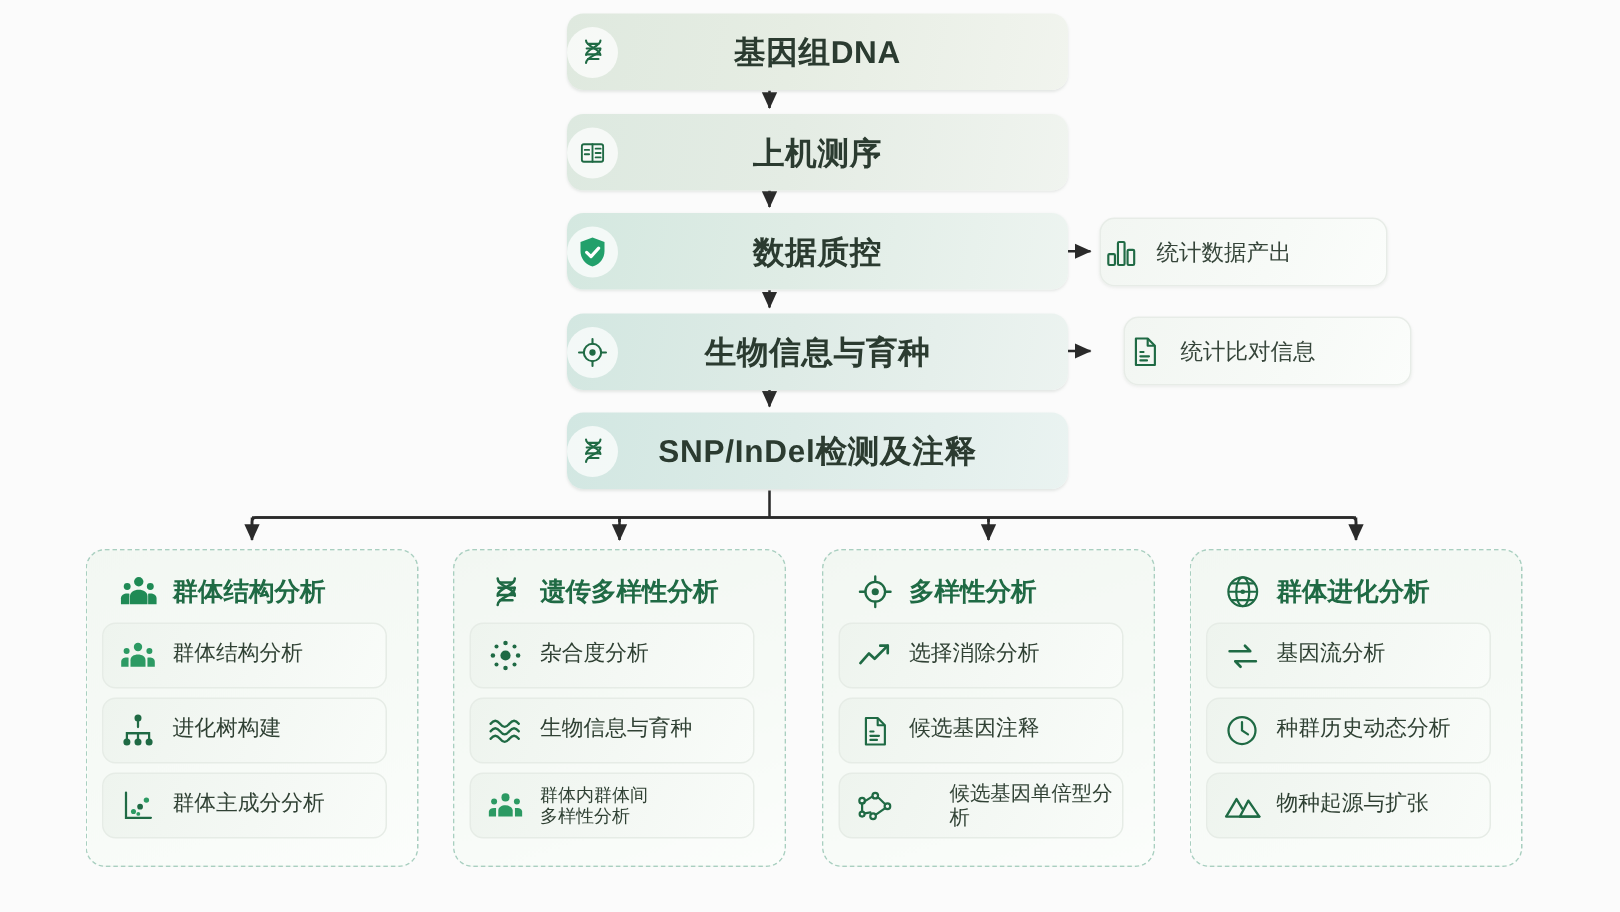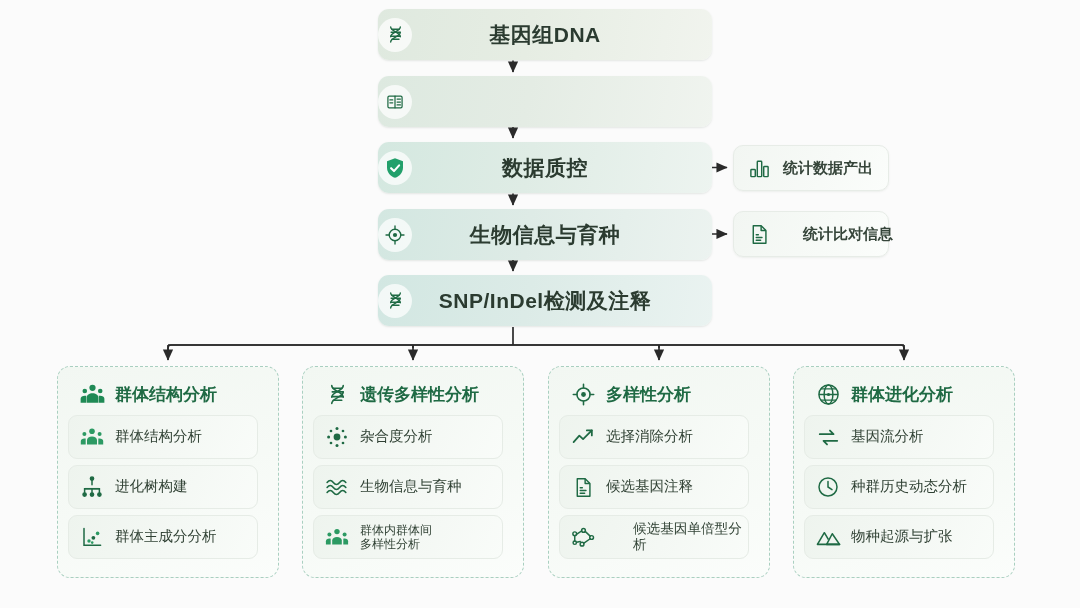--- a/index.html
+++ b/index.html
@@ -60,45 +60,44 @@
   }
   .fb0 { top: 9px;   background: linear-gradient(100deg,#dfe9df 0%,#e6ede3 45%,#f1f4ee 100%); }
   .fb1 { top: 76px;  background: linear-gradient(100deg,#dde9e0 0%,#e4ece4 45%,#f0f4ef 100%); }
   .fb2 { top: 142px; background: linear-gradient(100deg,#d4e8e0 0%,#dfece5 45%,#edf4f0 100%); }
   .fb3 { top: 209px; background: linear-gradient(100deg,#d3e7e1 0%,#deebe6 45%,#ecf3f0 100%); }
   .fb4 { top: 275px; background: linear-gradient(100deg,#d2e7e2 0%,#dcebe7 45%,#eaf3f1 100%); align-items: center; }
 
   
   .side-box {
     position: absolute;
-    width: 156px;
+    width: 192px;
     height: 46px;
     border-radius: 10px;
     background: linear-gradient(115deg,#f2f6f2 0%,#f7faf7 60%,#fbfdfb 100%);
     border: 1px solid #e7ece7;
     box-sizing: border-box;
     display: flex;
     align-items: center;
-    padding-left: 12px;
+    padding-left: 0;
     box-shadow: 0 1px 2px rgba(130,150,135,0.12);
-    font-weight: bold;
   }
   .side-box .sb-icon {
     width: 26px; height: 26px;
     flex: 0 0 auto;
     display: flex; align-items: center; justify-content: center;
     margin-right: 11px;
   }
   .side-box .sb-label {
     font-size: 15px;
     color: #36453a;
     white-space: nowrap;
   }
   .sbx0 { left: 733px; top: 145px; }
-  .sbx1 { left: 733px; top: 211px; gap: 20px; }
+  .sbx1 { left: 749px; top: 211px; }
 
   
   #connectors {
     position: absolute;
     left: 0; top: 0;
     width: 1080px; height: 608px;
     pointer-events: none;
   }
 
   
@@ -228,20 +227,21 @@
 
   <div class="flow-box fb1">
     <span class="fb-icon">
       <svg width="20" height="20" viewBox="0 0 24 24" fill="none" stroke="#1f6a44" stroke-width="1.5" stroke-linecap="round">
         <rect x="3.5" y="5" width="17" height="14" rx="1.6"></rect>
         <path d="M12 5v14"></path>
         <path d="M14.5 8.5h4M14.5 12h4M14.5 15.5h4"></path>
         <path d="M5.8 9.5h3.5M5.8 13h3.5"></path>
       </svg>
     </span>
+    <span class="fb-label">上机测序</span>
   </div>
 
   <div class="flow-box fb2">
     <span class="fb-icon">
       <svg width="24" height="24" viewBox="0 0 24 24">
         <path d="M12 2.3 20 5.3v6.1c0 5-3.4 9-8 10.3-4.6-1.3-8-5.3-8-10.3V5.3z" fill="#22a06b"></path>
         <path d="M8.1 12.2 11 15.1 16.1 9.4" fill="none" stroke="#ffffff" stroke-width="2.1" stroke-linecap="round" stroke-linejoin="round"></path>
       </svg>
     </span>
     <span class="fb-label">数据质控</span>

